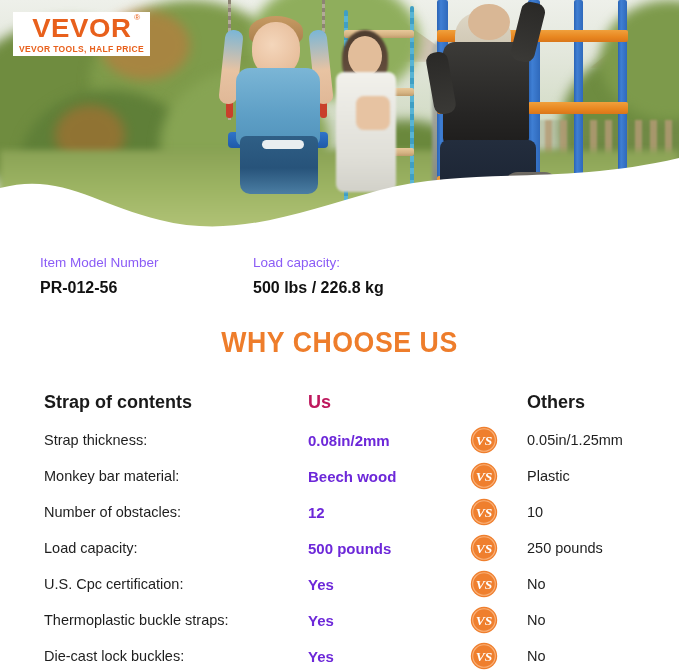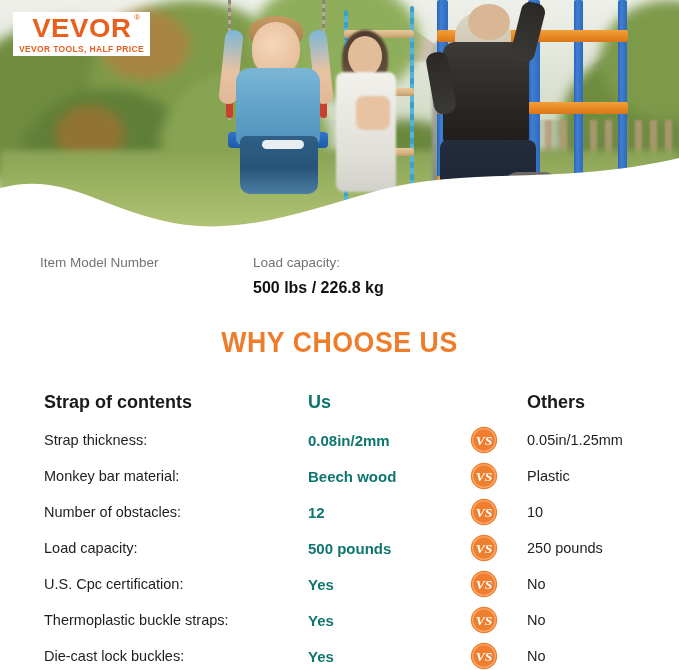--- a/index.html
+++ b/index.html
@@ -290,21 +290,21 @@
     left: 0; top: 255px;
     width: 679px;
     height: 55px;
   }
   .spec {
     position: absolute;
     top: 0;
   }
   .spec-label {
     font-size: 13.5px;
-    color: #737373;
+    color: #8b5cf6;
     line-height: 1.2;
     white-space: nowrap;
   }
   .spec-value {
     font-size: 16px;
     font-weight: bold;
     color: #111111;
     margin-top: 7px;
     line-height: 1.2;
     white-space: nowrap;
@@ -347,21 +347,21 @@
     color: #1e1e1e;
     white-space: nowrap;
   }
   .c-us {
     position: absolute;
     left: 308px;
     top: 50%;
     transform: translateY(-50%);
     font-size: 15px;
     font-weight: bold;
-    color: #0f766e;
+    color: #6d28d9;
     white-space: nowrap;
   }
   .c-vs {
     position: absolute;
     left: 470px;
     top: 50%;
     transform: translateY(-50%);
     width: 28px; height: 28px;
   }
   .c-others {
@@ -377,21 +377,21 @@
   
   .crow.head { height: 40px; }
   .crow.head .c-label {
     font-size: 18px;
     font-weight: bold;
     color: #1a1a1a;
   }
   .crow.head .c-us {
     font-size: 18px;
     font-weight: bold;
-    color: #0f766e;
+    color: #be185d;
   }
   .crow.head .c-others {
     font-size: 18px;
     font-weight: bold;
     color: #1a1a1a;
     left: 527px;
   }
 
   .vs-badge { display:block; width:28px; height:28px; }
 </style>
@@ -477,20 +477,21 @@
 <div class="logo-box">
   <div class="logo-word">
     <span>VEVOR</span><span class="logo-reg">®</span>
   </div>
   <div class="logo-tag">VEVOR TOOLS, HALF PRICE</div>
 </div>
 
 <div class="specs">
   <div class="spec s1">
     <div class="spec-label">Item Model Number</div>
+    <div class="spec-value">PR-012-56</div>
   </div>
   <div class="spec s2">
     <div class="spec-label">Load capacity:</div>
     <div class="spec-value">500 lbs / 226.8 kg</div>
   </div>
   <div class="spec s3">
   </div>
 </div>
 
 <div class="why-title">WHY CHOOSE US</div>

